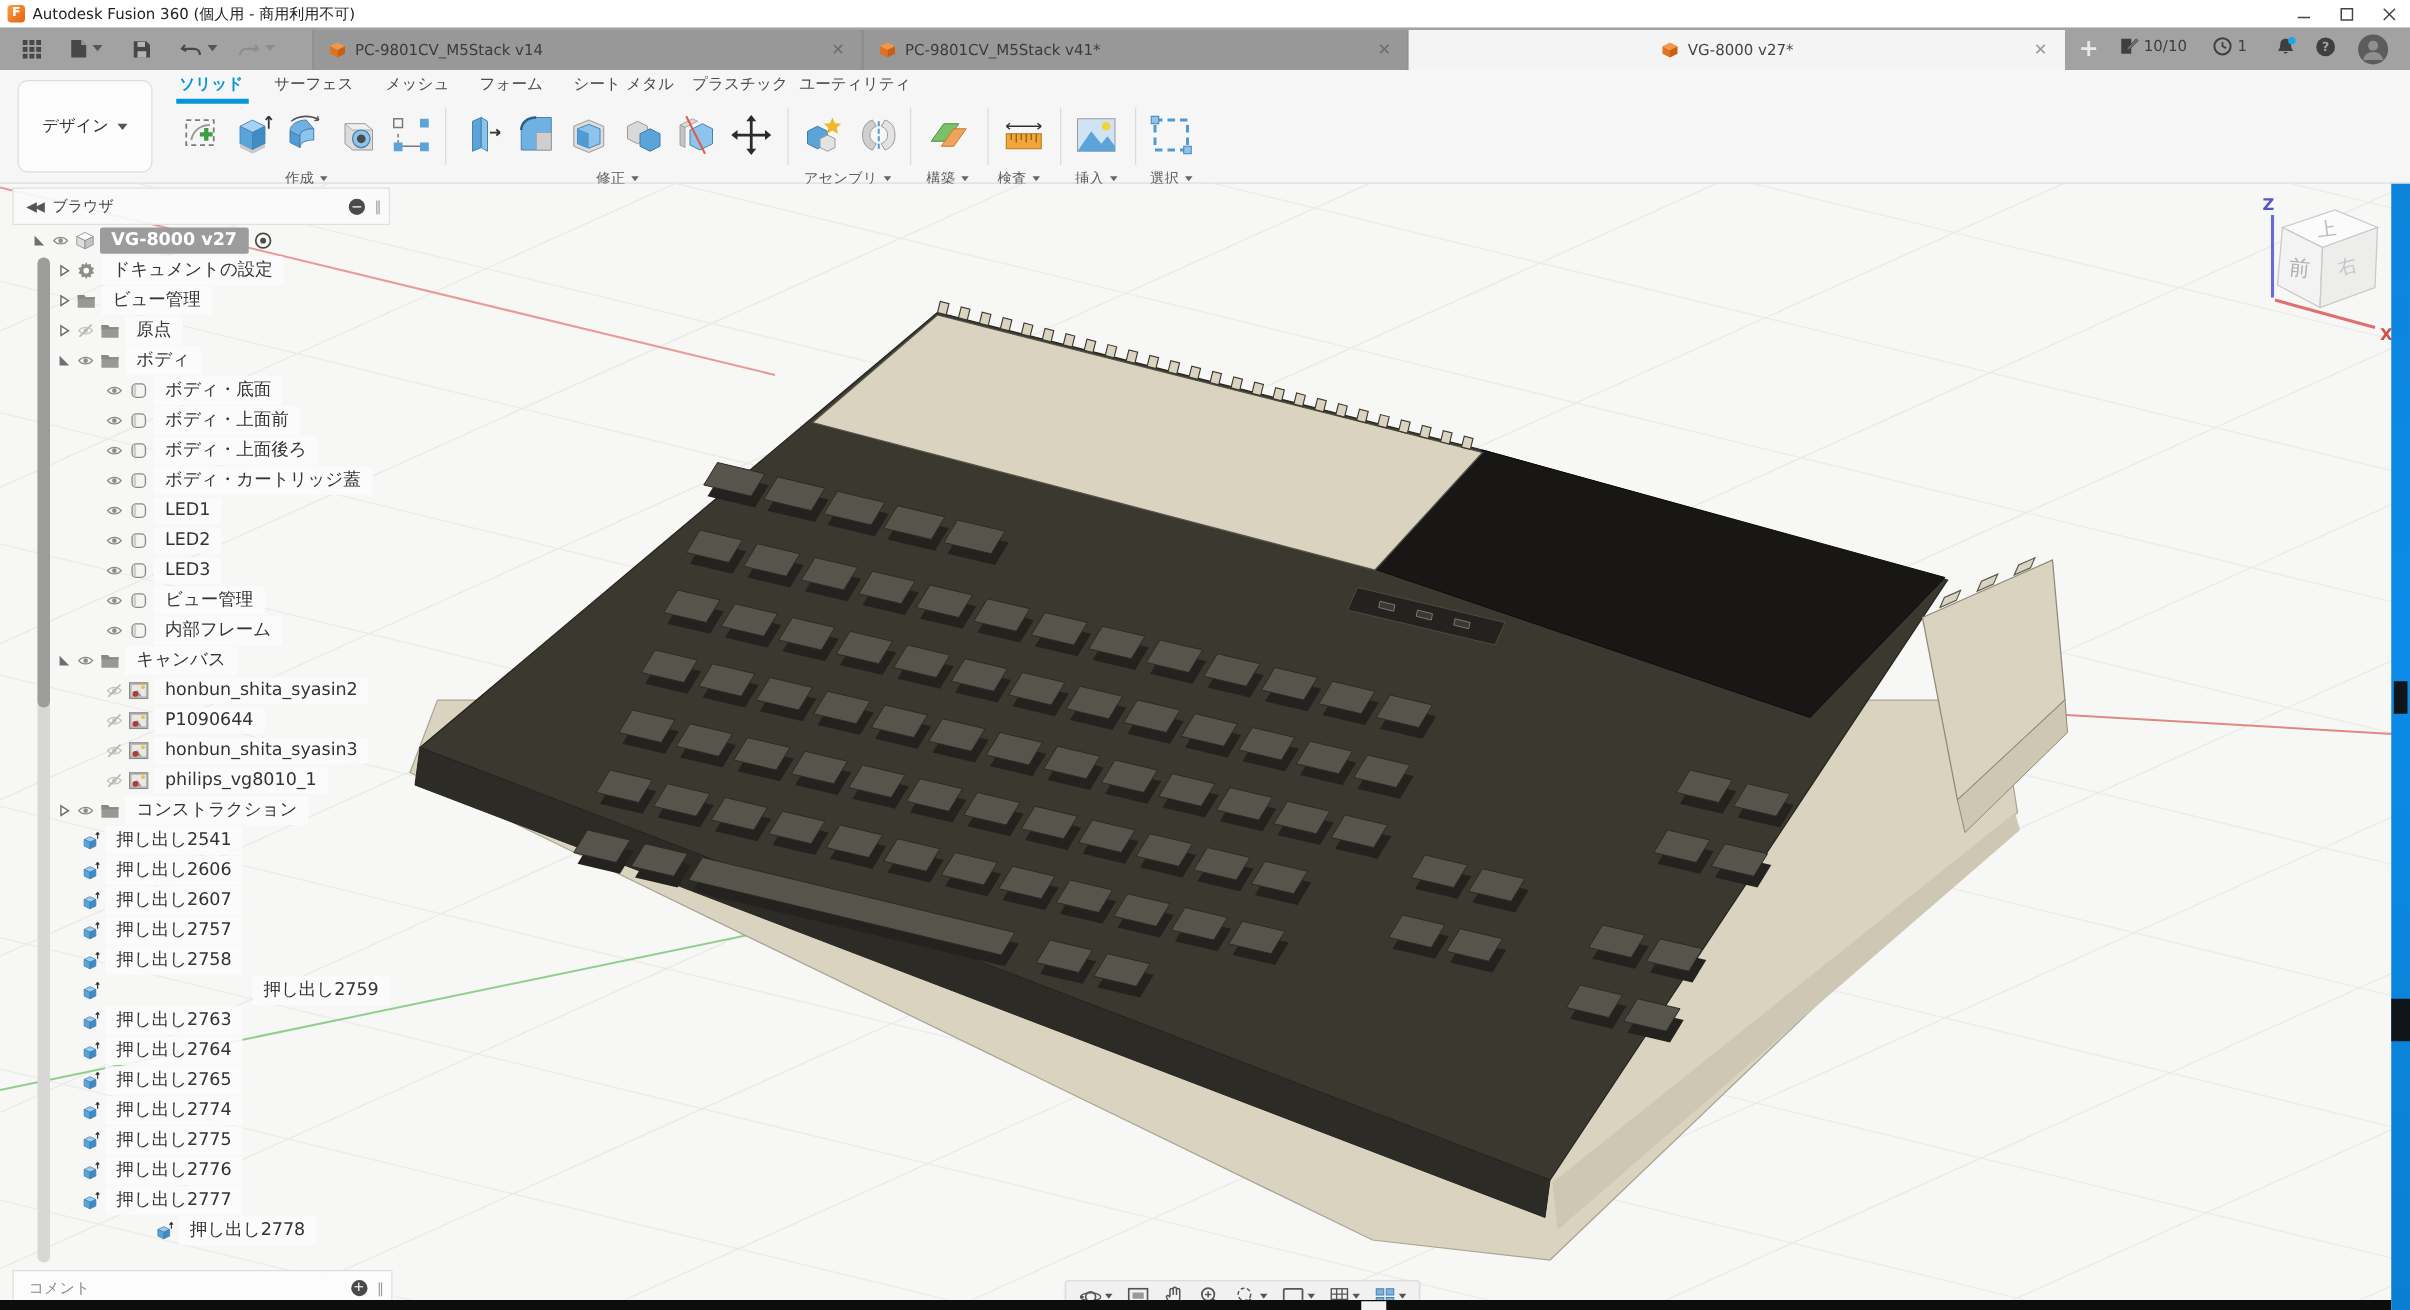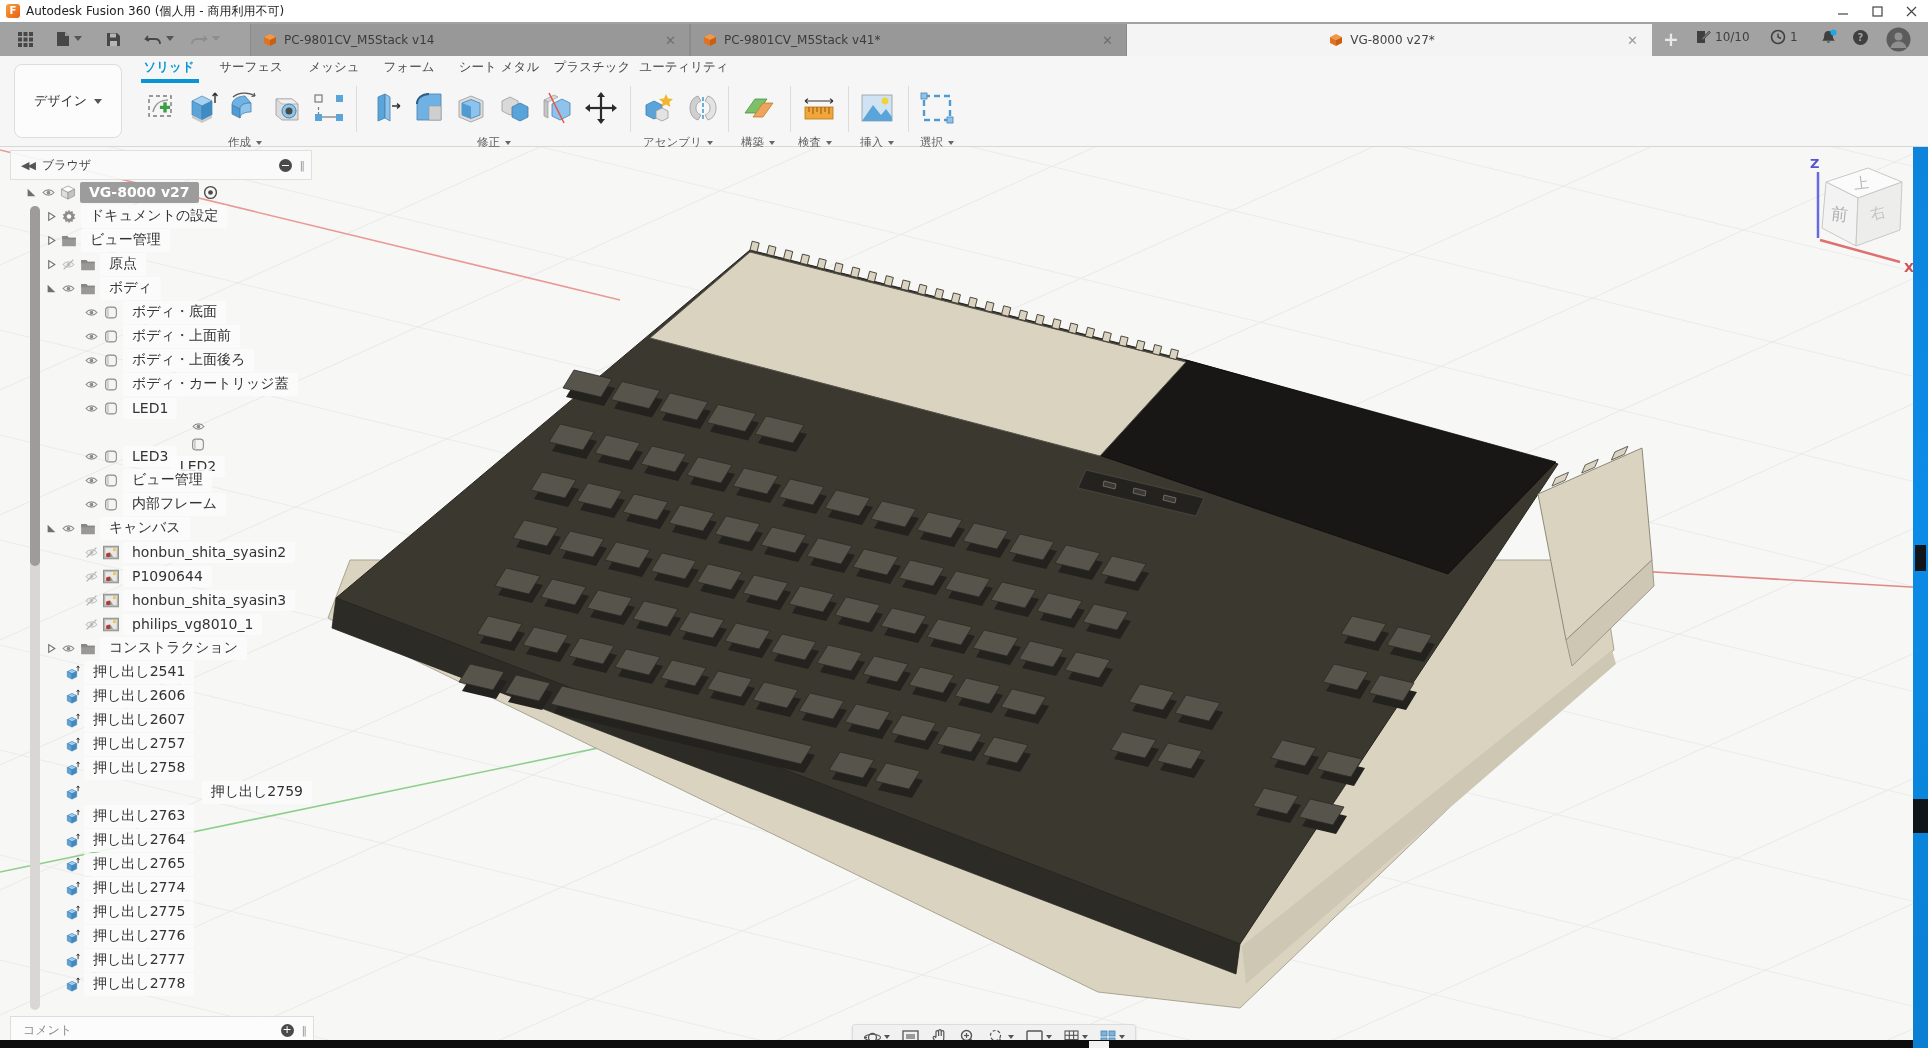--- a/index.html
+++ b/index.html
@@ -849,21 +849,21 @@
       </div>
       <div class="tree-row" style="padding-left: 74px;">
         <svg width="15" height="13" class="tn">
           <use href="#i-eye"></use>
         </svg>
         <svg width="16" height="15" class="tn">
           <use href="#i-body"></use>
         </svg>
         <span class="chip">LED1</span>
       </div>
-      <div class="tree-row" style="padding-left: 74px; flex-direction: column;">
+      <div class="tree-row" style="padding-left: 74px;">
         <svg width="15" height="13" class="tn">
           <use href="#i-eye"></use>
         </svg>
         <svg width="16" height="15" class="tn">
           <use href="#i-body"></use>
         </svg>
         <span class="chip">LED2</span>
       </div>
       <div class="tree-row" style="padding-left: 74px;">
         <svg width="15" height="13" class="tn">
@@ -1023,21 +1023,21 @@
           <use href="#i-extrude-f"></use>
         </svg>
         <span class="chip">押し出し2776</span>
       </div>
       <div class="tree-row" style="padding-left: 54px;">
         <svg width="16" height="15" class="tn">
           <use href="#i-extrude-f"></use>
         </svg>
         <span class="chip">押し出し2777</span>
       </div>
-      <div class="tree-row" style="padding-left: 54px;">
+      <div class="tree-row" style="padding-left: 54px; justify-content: center;">
         <svg width="16" height="15" class="tn">
           <use href="#i-extrude-f"></use>
         </svg>
         <span class="chip">押し出し2778</span>
       </div>
     </div>
   <div id="browser-scrollbar" style="height: 804px;">
       <div id="browser-thumb" style="height: 360px;"></div>
     </div>
 </div>

